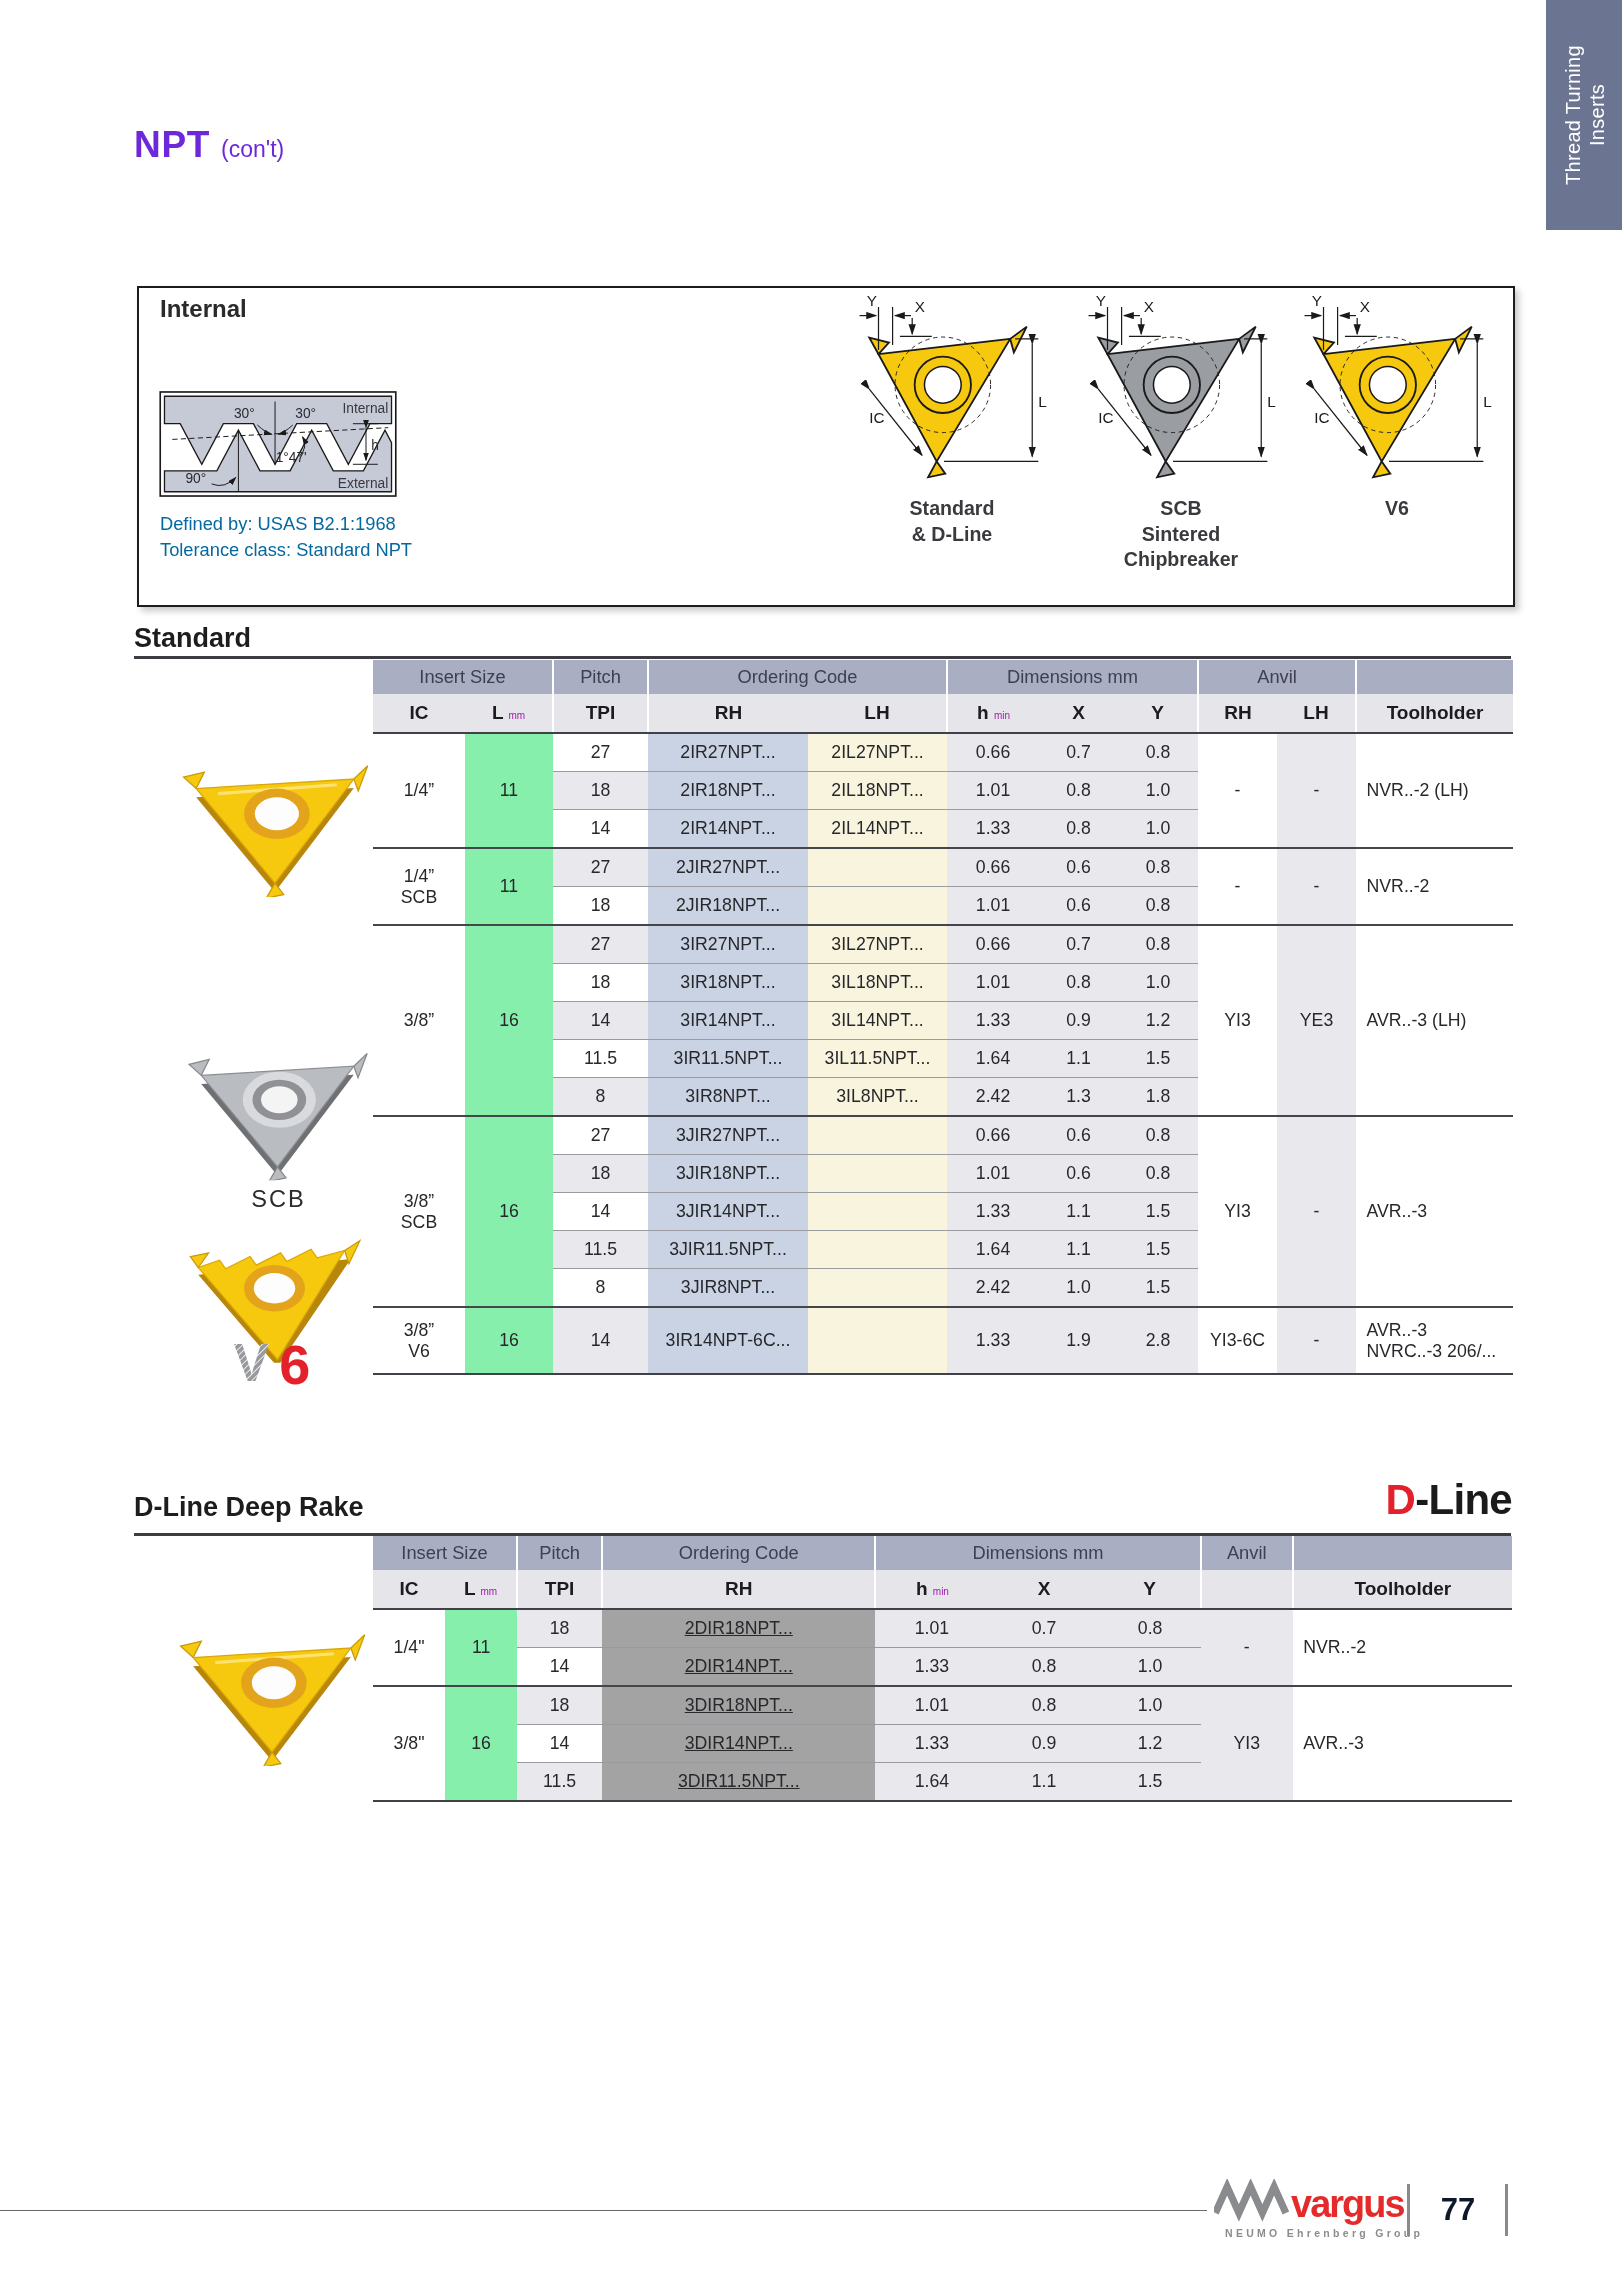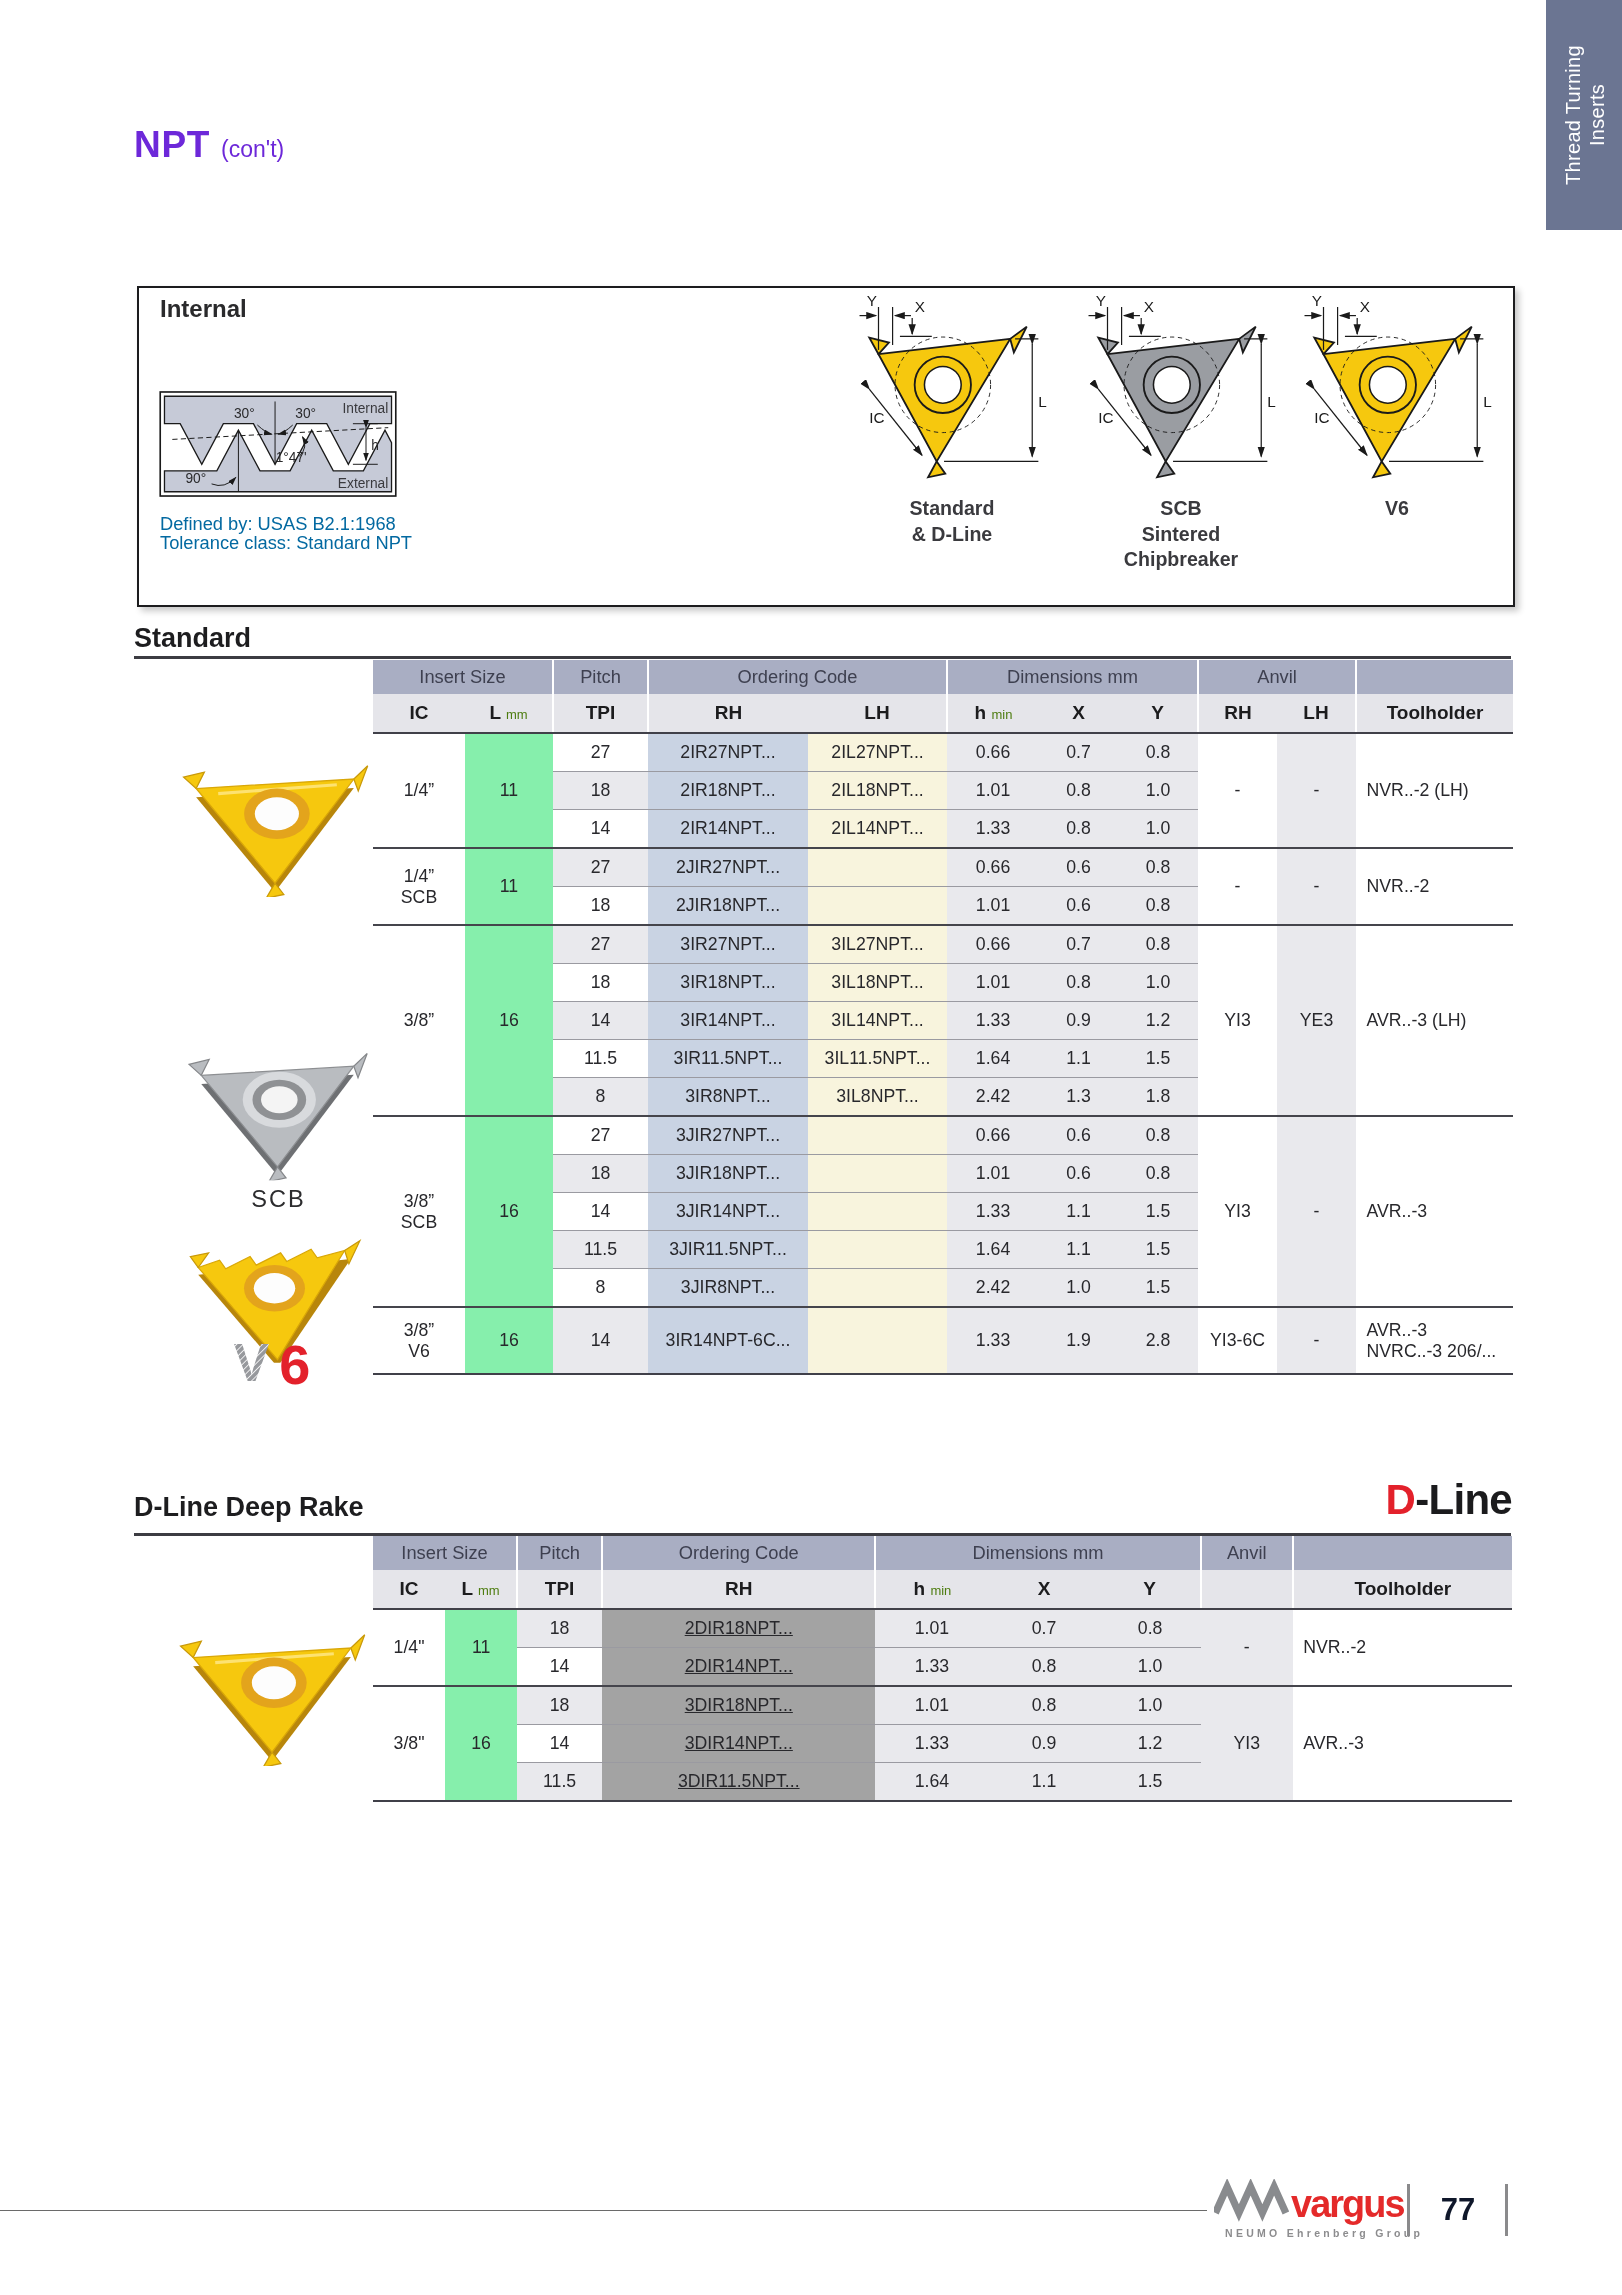--- a/index.html
+++ b/index.html
@@ -31,21 +31,21 @@
         font-size:42px;font-weight:bold;letter-spacing:-0.7px;color:#1b1b1d;}
   .dline-logo .d-red{color:#e3212b;}
 
   
   .ctable{border-collapse:collapse;table-layout:fixed;position:absolute;border-bottom:2.6px solid #404049;}
   .ctable th,.ctable td{padding:0;text-align:center;vertical-align:middle;}
   .ctable thead .grp th{background:#a9aec3;height:34px;font-weight:normal;font-size:18.3px;color:#3e4050;}
   .ctable thead .sub th{background:#e5e5ea;height:38px;font-weight:bold;font-size:19px;color:#1c1c1e;
         border-bottom:2.6px solid #404049;}
   .ctable thead th.gap{border-left:2px solid #ffffff;}
-  .ctable .u{font-weight:normal;color:#4d7c0f;font-size:13px;}
+  .ctable .u{font-weight:normal;color:#a21caf;font-size:10px;}
   .ctable tbody td{height:37px;font-size:17.7px;color:#28282c;line-height:1.15;}
   .ctable tbody tr.tall td{height:65px;}
   .ctable td.c-l{background:#86efac;}
   .ctable td.c-rh{background:#c9d3e3;}
   .dline  td.c-rh{background:#a3a3a3;text-decoration:underline;}
   .ctable td.c-lh{background:#f8f4dd;}
   .ctable td.c-dim{background:#e9e9ed;}
   .ctable td.c-alh,.ctable td.c-anvil{background:#e9e9ed;}
   .ctable tr.stripe td.c-tpi{background:#e9e9ed;}
   .ctable td.il{border-top:1.3px solid #9a9aa1;}
@@ -168,21 +168,21 @@
       <text x="324" y="90" font-size="21" fill="#2a2a2c">h</text>
       <line x1="121" y1="60" x2="121" y2="154" stroke="#1a1a1a" stroke-width="1.5"></line>
       <path d="M80,142 Q100,150 117,132" fill="none" stroke="#1a1a1a" stroke-width="1.5" marker-end="url(#arr)"></path>
       <text x="40" y="140" font-size="21" fill="#2a2a2c">90°</text>
       <path d="M214,100 Q228,86 219,70" fill="none" stroke="#1a1a1a" stroke-width="1.5" marker-end="url(#arr)"></path>
       <text x="178" y="108" font-size="21" fill="#2a2a2c">1°47'</text>
       <text x="350" y="149" font-size="21" text-anchor="end" fill="#3a3a3e">External</text>
     </svg>
 
     <div class="defined-line" style="top:225px">Defined by: USAS B2.1:1968</div>
-    <div class="defined-line" style="top:244px">Tolerance class: Standard NPT</div>
+    <div class="defined-line" style="top:251px">Tolerance class: Standard NPT</div>
 
     <div class="diagram" style="left:705px">
       <svg width="216" height="196" viewBox="0 0 330 320" style="color:#f6c80e">
         <use href="#insert-draw"></use>
         <text x="26" y="16" font-size="25" fill="#1a1a1a">Y</text>
         <text x="104" y="26" font-size="25" fill="#1a1a1a">X</text>
         <text x="306" y="182" font-size="25" fill="#1a1a1a">L</text>
         <text x="30" y="208" font-size="25" fill="#1a1a1a">IC</text>
       </svg>
       <div class="cap">

